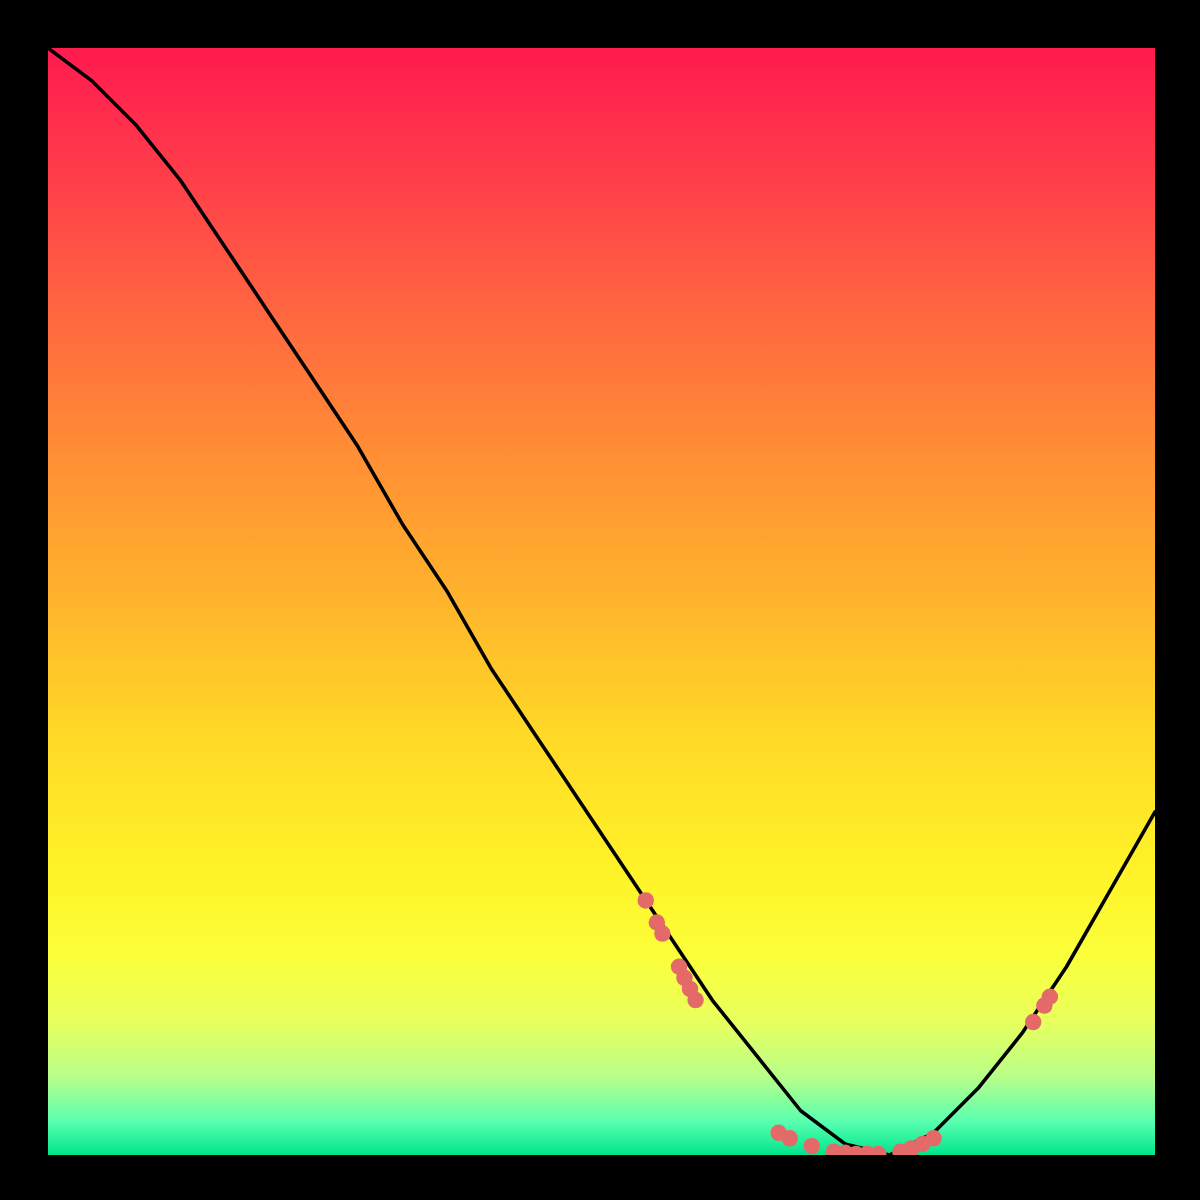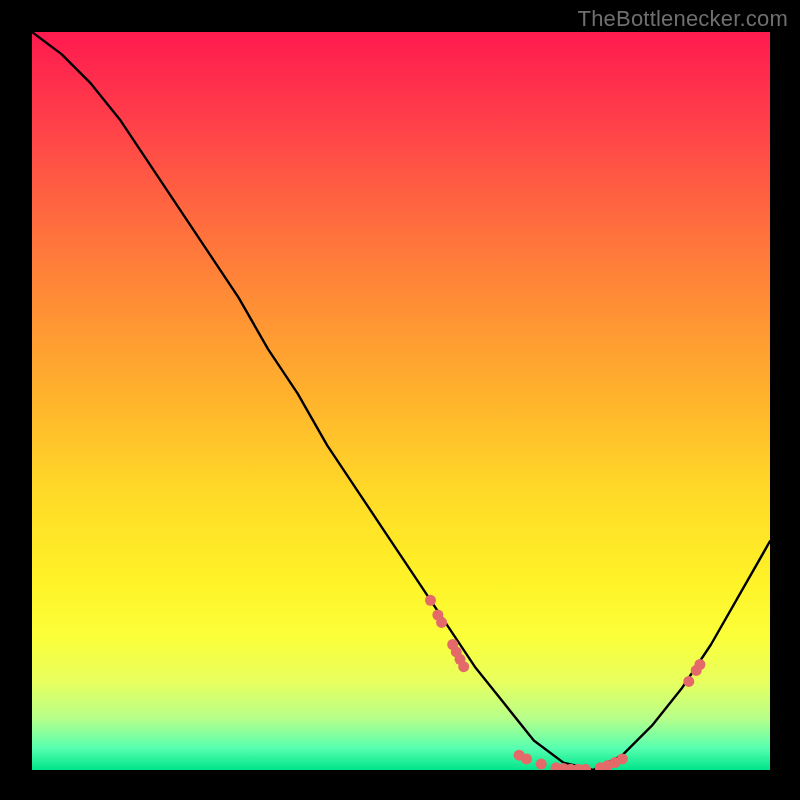--- a/index.html
+++ b/index.html
@@ -86,14 +86,13 @@
           <circle cx="575.6" cy="733.6" r="5.5" fill="#e46a6a"></circle>
           <circle cx="583.0" cy="730.6" r="5.5" fill="#e46a6a"></circle>
           <circle cx="590.4" cy="726.9" r="5.5" fill="#e46a6a"></circle>
           <circle cx="656.8" cy="649.4" r="5.5" fill="#e46a6a"></circle>
           <circle cx="664.2" cy="638.4" r="5.5" fill="#e46a6a"></circle>
           <circle cx="667.9" cy="632.5" r="5.5" fill="#e46a6a"></circle>
         </g>
     </svg>
 
   </div>
-  <div class="watermark">TheBottlenecker.com</div>
 </div>
 
 </body></html>

